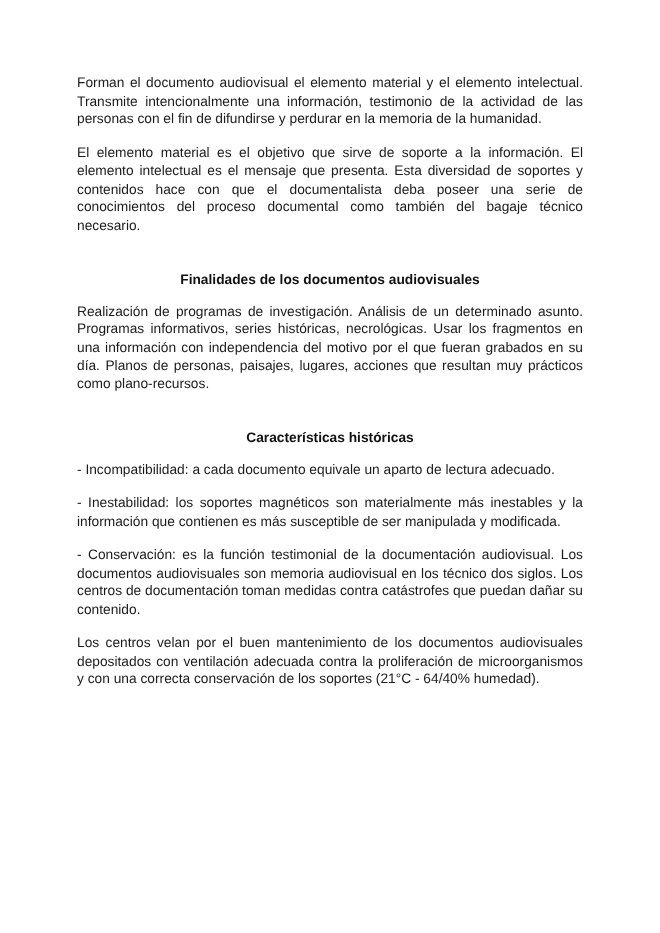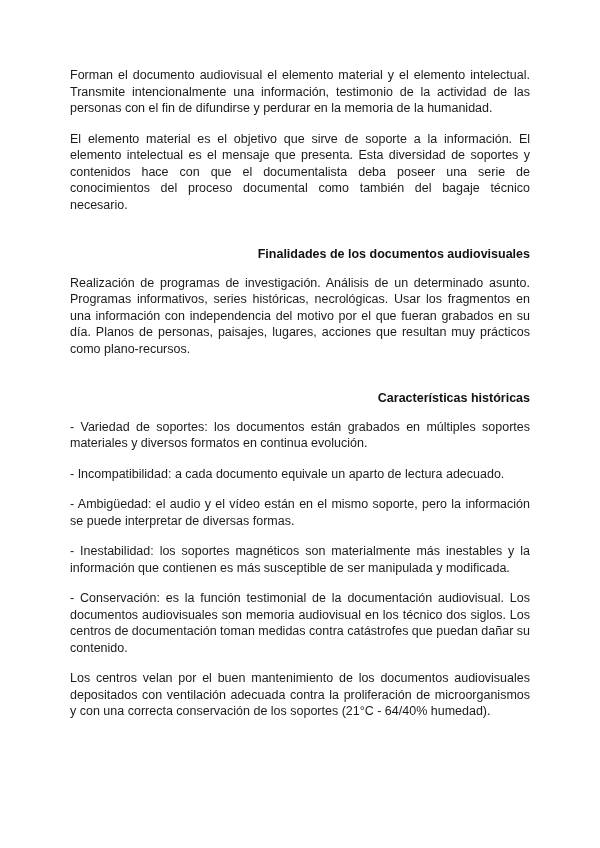--- a/index.html
+++ b/index.html
@@ -20,45 +20,43 @@
     overflow: hidden;
   }
   .page p {
     margin: 0 0 14px 0;
     text-align: justify;
   }
   .page h2 {
     margin: 33px 0 12px 0;
     font-size: 12.5px;
     font-weight: bold;
-    text-align: right;
+    text-align: center;
     color: #111111;
   }
 </style>
 </head>
 <body>
 
 <div class="page">
 
   <p>Forman el documento audiovisual el elemento material y el elemento intelectual. Transmite intencionalmente una información, testimonio de la actividad de las personas con el fin de difundirse y perdurar en la memoria de la humanidad.</p>
 
   <p>El elemento material es el objetivo que sirve de soporte a la información. El elemento intelectual es el mensaje que presenta. Esta diversidad de soportes y contenidos hace con que el documentalista deba poseer una serie de conocimientos del proceso documental como también del bagaje técnico necesario.</p>
 
   <h2>Finalidades de los documentos audiovisuales</h2>
 
   <p>Realización de programas de investigación. Análisis de un determinado asunto. Programas informativos, series históricas, necrológicas. Usar los fragmentos en una información con independencia del motivo por el que fueran grabados en su día. Planos de personas, paisajes, lugares, acciones que resultan muy prácticos como plano-recursos.</p>
 
   <h2>Características históricas</h2>
 
 
-  <p>- Variedad de soportes: los documentos están grabados en múltiples soportes materiales y diversos formatos en continua evolución.</p>
 
   <p>- Incompatibilidad: a cada documento equivale un aparto de lectura adecuado.</p>
 
-  <p>- Ambigüedad: el audio y el vídeo están en el mismo soporte, pero la información se puede interpretar de diversas formas.</p>
 
   <p>- Inestabilidad: los soportes magnéticos son materialmente más inestables y la información que contienen es más susceptible de ser manipulada y modificada.</p>
 
 
   <p>- Conservación: es la función testimonial de la documentación audiovisual. Los documentos audiovisuales son memoria audiovisual en los técnico dos siglos. Los centros de documentación toman medidas contra catástrofes que puedan dañar su contenido.</p>
 
   <p>Los centros velan por el buen mantenimiento de los documentos audiovisuales depositados con ventilación adecuada contra la proliferación de microorganismos y con una correcta conservación de los soportes (21°C - 64/40% humedad).</p>
 
 </div>
 

